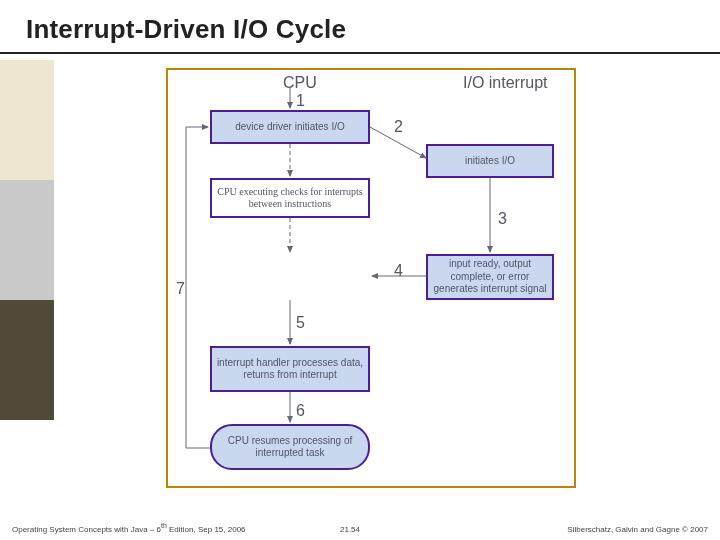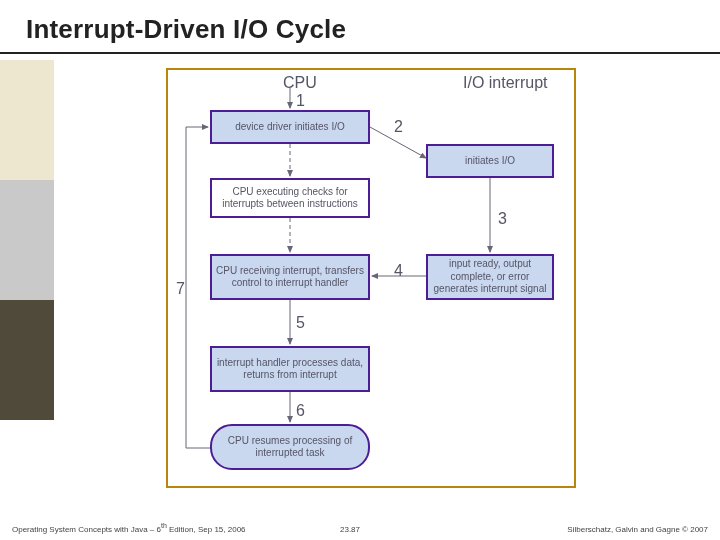--- a/index.html
+++ b/index.html
@@ -63,22 +63,21 @@
 
   <div class="title">Interrupt-Driven I/O Cycle</div>
   <div class="title-rule"></div>
 
   <div class="diagram-frame">
 
     <span class="lbl" style="left:115px; top:4px;">CPU</span>
     <span class="lbl" style="left:295px; top:4px;">I/O interrupt</span>
 
     <div class="box blue" style="left:42px; top:40px; width:160px; height:34px;">device driver initiates I/O</div>
-    <div class="box" style="left:42px; top:108px; width:160px; height:40px;">CPU executing checks for interrupts between instructions</div>
-    <div class="box blue" style="left:42px; top:184px; width:160px; height:46px;">CPU receiving interrupt, transfers control to interrupt handler</div>
+    <div class="box" style="left:42px; top:108px; width:160px; height:40px;font-family:Liberation Serif, serif;">CPU executing checks for interrupts between instructions</div>
     <div class="box blue" style="left:42px; top:276px; width:160px; height:46px;">interrupt handler processes data, returns from interrupt</div>
     <div class="box blue" style="left:42px; top:354px; width:160px; height:46px;border-radius:22px;">CPU resumes processing of interrupted task</div>
 
     <div class="box blue" style="left:258px; top:74px; width:128px; height:34px;">initiates I/O</div>
     <div class="box blue" style="left:258px; top:184px; width:128px; height:46px;">input ready, output complete, or error generates interrupt signal</div>
 
     <span class="lbl" style="left:128px; top:22px;">1</span>
     <span class="lbl" style="left:226px; top:48px;">2</span>
     <span class="lbl" style="left:330px; top:140px;">3</span>
     <span class="lbl" style="left:226px; top:192px;">4</span>
@@ -112,17 +111,17 @@
 
         <path d="M42 378 L18 378 L18 57 L40 57" marker-end="url(#ah)"></path>
       </g>
     </svg>
   </div>
 
   <div class="footer">
     <span class="footer-left">
       <span>Operating System Concepts with Java – 6</span><sup>th</sup><span> Edition, Sep 15, 2006</span>
     </span>
-    <span class="footer-mid">23.87</span>
+    <span class="footer-mid">21.54</span>
     <span class="footer-right">Silberschatz, Galvin and Gagne © 2007</span>
   </div>
 
 </div>
 
 </body></html>

